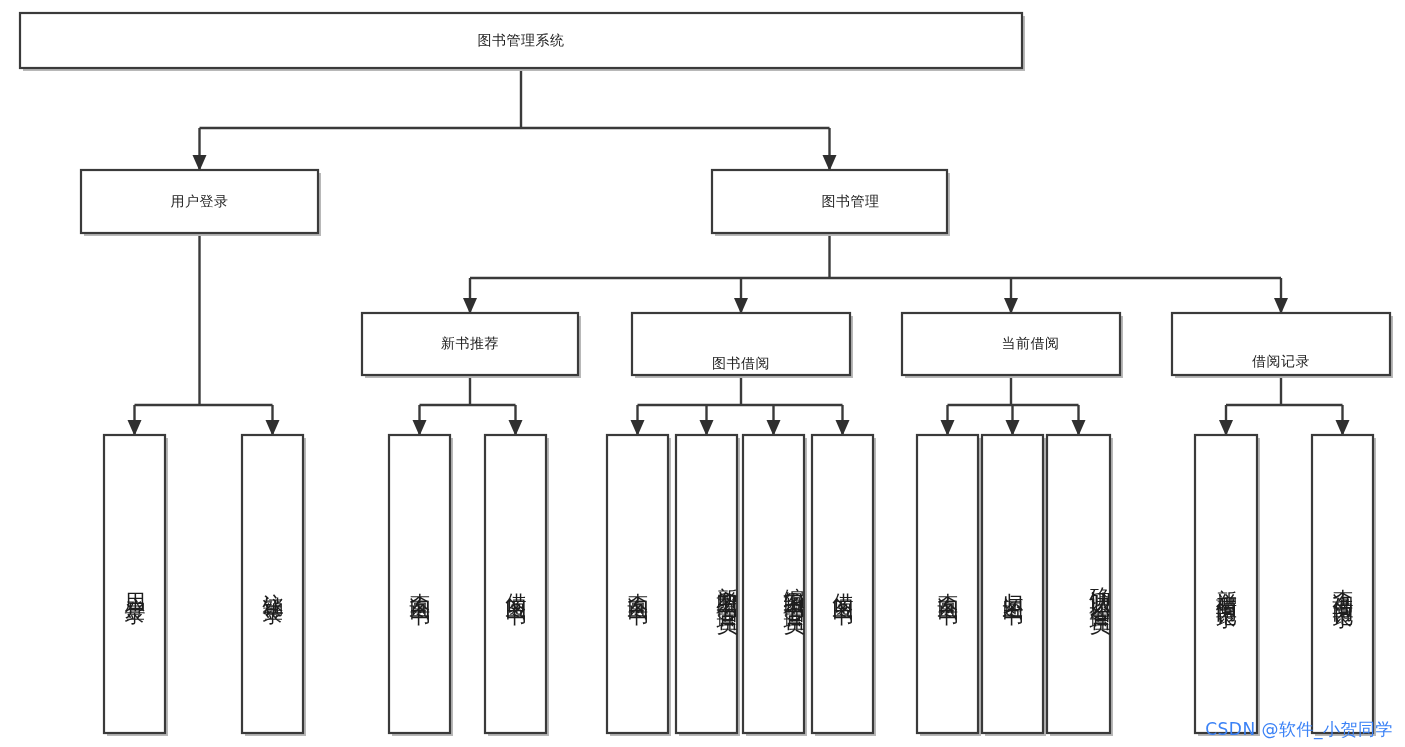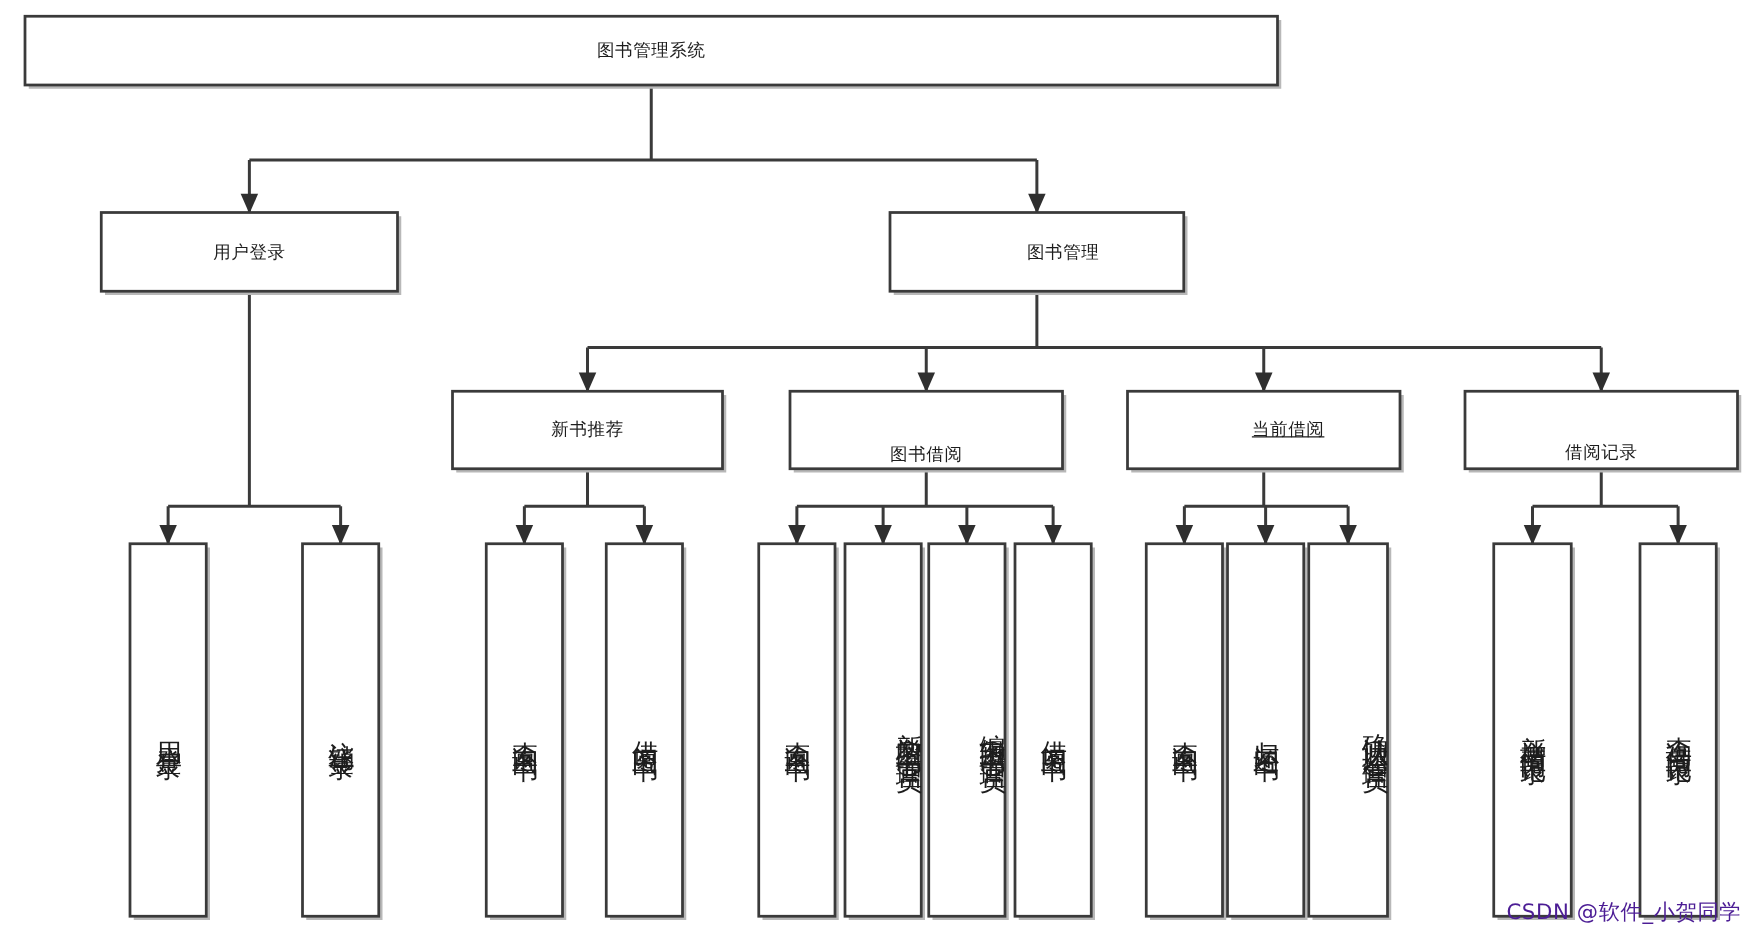--- a/index.html
+++ b/index.html
@@ -70,21 +70,21 @@
     white-space: nowrap;
     pointer-events: none;
   }
   .node-label-v.align-mid {
     align-items: center;
   }
   .watermark {
     position: absolute;
     right: 12px;
     bottom: 6px;
-    color: #4c1d95;
+    color: #3b82f6;
     font-size: 17px;
     letter-spacing: 0.5px;
     white-space: nowrap;
   }
 </style>
 </head>
 <body>
 
 <div id="diagram-root">
 
@@ -186,21 +186,21 @@
         <rect x="1312" y="435" width="61" height="298" class="node-box"></rect>
       </g>
   </svg>
 
   <div id="labels-layer">
       <div class="node-label-h" style="left: 20px; top: 13px; width: 1002px; height: 55px;">图书管理系统</div>
       <div class="node-label-h" style="left: 81px; top: 170px; width: 237px; height: 63px;">用户登录</div>
       <div class="node-label-h" style="left: 712px; top: 170px; width: 277px; height: 63px;">图书管理</div>
       <div class="node-label-h" style="left: 362px; top: 313px; width: 216px; height: 62px;">新书推荐</div>
       <div class="node-label-h" style="left: 632px; top: 313px; width: 218px; height: 62px; margin-top: 20px;">图书借阅</div>
-      <div class="node-label-h" style="left: 902px; top: 313px; width: 257px; height: 62px; text-decoration: underline;">当前借阅</div>
+      <div class="node-label-h" style="left: 902px; top: 313px; width: 257px; height: 62px;">当前借阅</div>
       <div class="node-label-h" style="left: 1172px; top: 331px; width: 218px; height: 62px;">借阅记录</div>
       <div class="node-label-v align-mid" style="left: 104px; top: 435px; width: 61px; height: 298px;">用户登录</div>
       <div class="node-label-v align-mid" style="left: 242px; top: 435px; width: 61px; height: 298px;">注销登录</div>
       <div class="node-label-v align-mid" style="left: 389px; top: 435px; width: 61px; height: 298px;">查询图书</div>
       <div class="node-label-v align-mid" style="left: 485px; top: 435px; width: 61px; height: 298px;">借阅图书</div>
       <div class="node-label-v align-mid" style="left: 607px; top: 435px; width: 61px; height: 298px;">查询图书</div>
       <div class="node-label-v" style="left: 676px; top: 435px; width: 61px; height: 298px; padding-top: 8px; box-sizing: border-box;">新增图书（管理员）</div>
       <div class="node-label-v" style="left: 743px; top: 435px; width: 61px; height: 298px; padding-top: 8px; box-sizing: border-box;">编辑图书（管理员）</div>
       <div class="node-label-v align-mid" style="left: 812px; top: 435px; width: 61px; height: 298px;">借阅图书</div>
       <div class="node-label-v align-mid" style="left: 917px; top: 435px; width: 61px; height: 298px;">查询图书</div>

